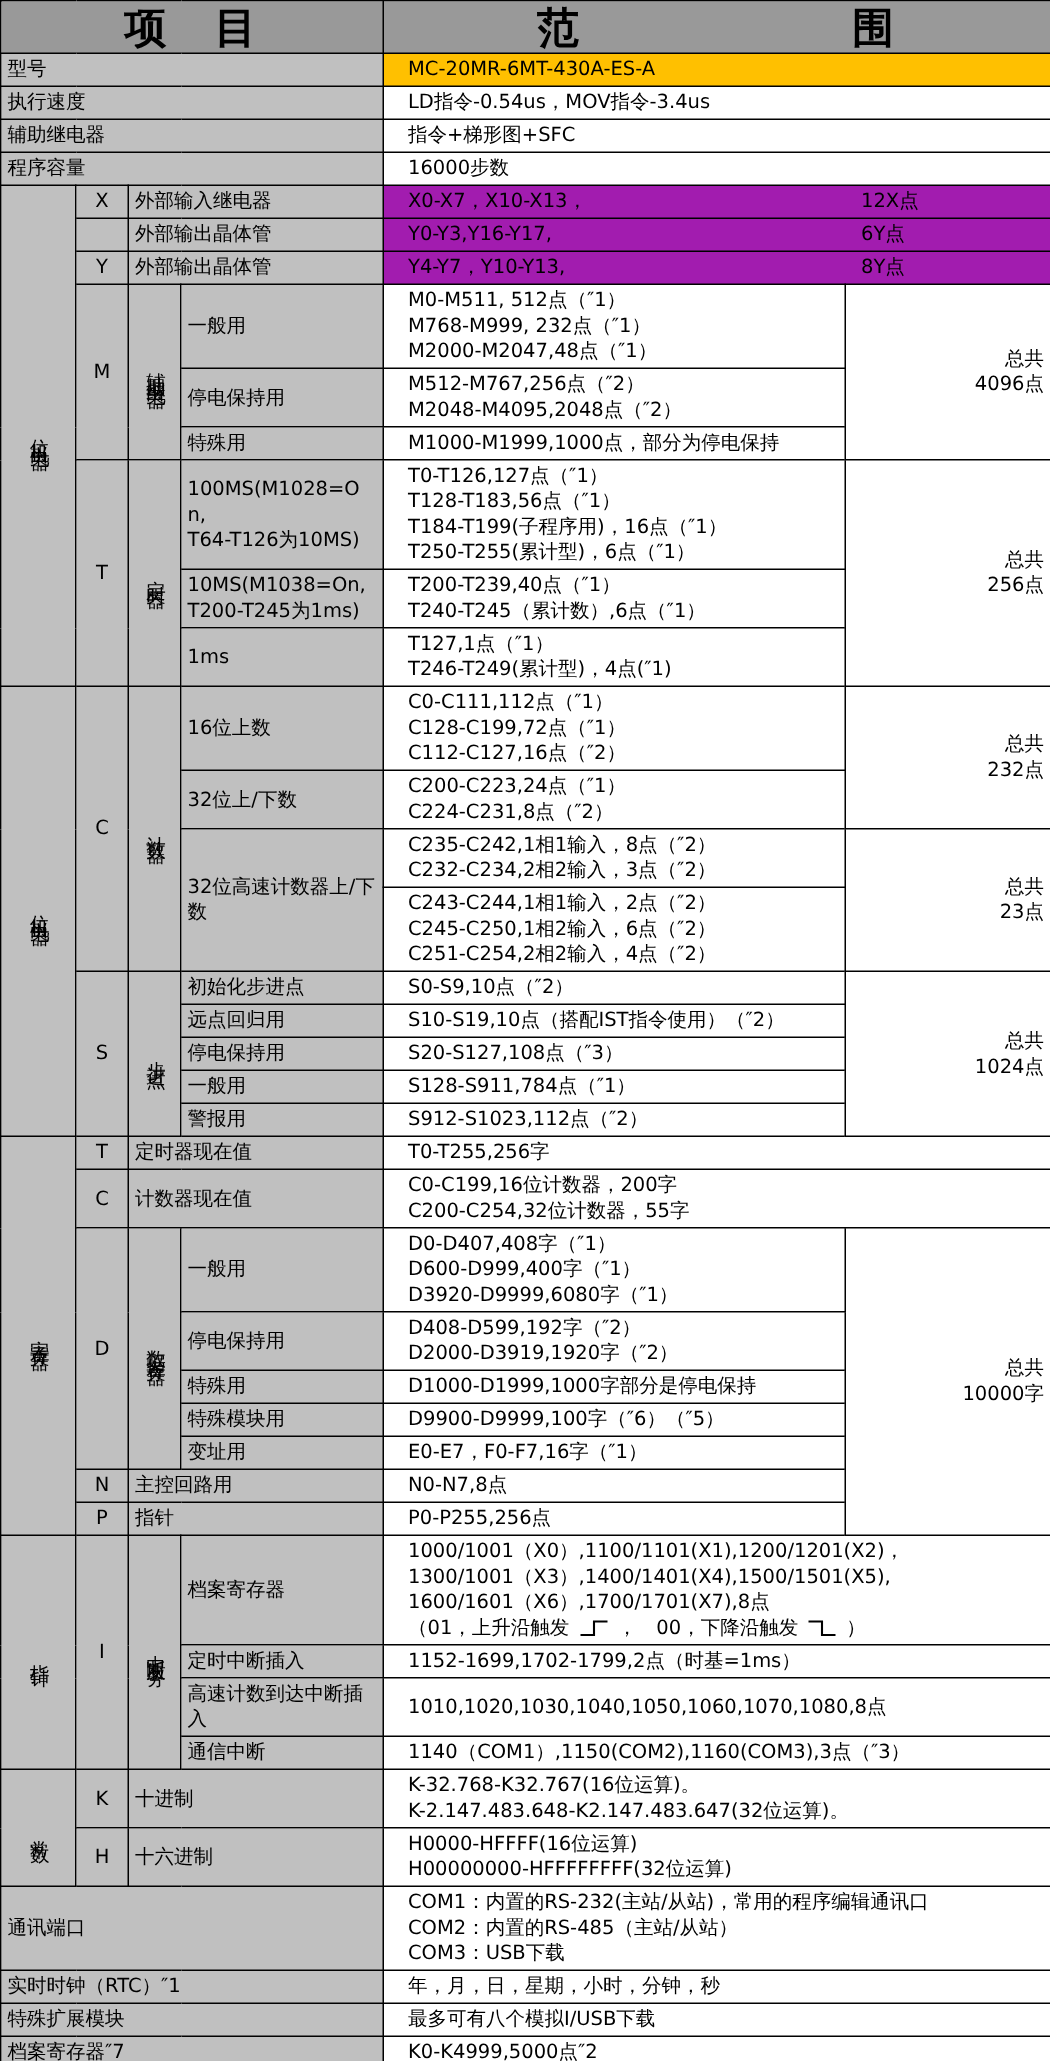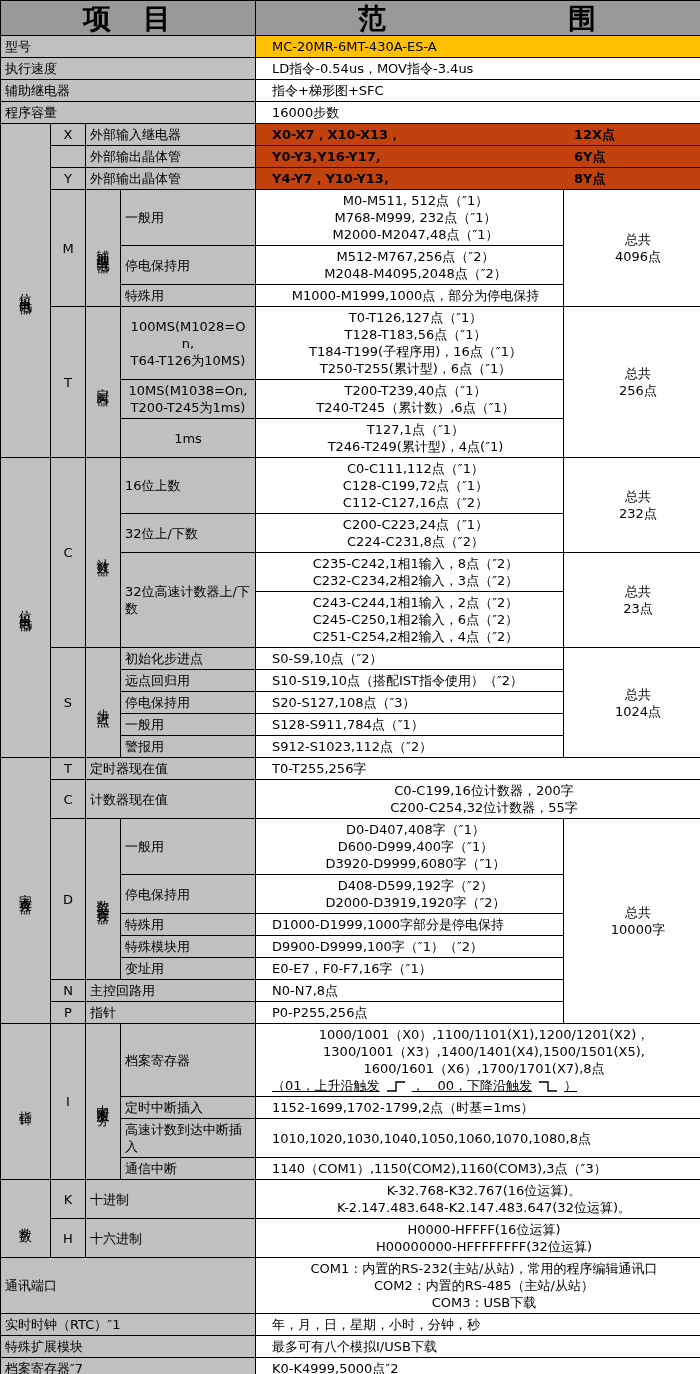--- a/index.html
+++ b/index.html
@@ -3,28 +3,28 @@
 <meta charset="utf-8">
 <style>
   html,body{margin:0;padding:0;background:#fff;}
   .page{width:700px;font-family:"DejaVu Sans",sans-serif;color:#000;}
   table{border-collapse:collapse;table-layout:fixed;width:700px;}
   td{border:1px solid #000;font-size:13px;line-height:17px;padding:2px 4px;vertical-align:middle;overflow:hidden;word-break:break-all;}
   tr.head td{background:#999999;font-size:28px;font-weight:bold;text-align:center;height:30px;padding:2px;letter-spacing:2px;}
   .lab{background:#C0C0C0;}
   .val{background:#FFFFFF;padding-left:16px;}
   .model{background:#FFC000;}
-  .io{background:#c2410c;font-weight:bold;}
+  .io{background:#a21caf;}
   .ctr{text-align:center;}
-  .pre{white-space:pre-line;text-align:center;}
+  .pre{white-space:pre-line;}
   .vert{display:inline-block;writing-mode:vertical-rl;text-orientation:upright;letter-spacing:3px;}
   .vleft{display:inline-block;width:302px;vertical-align:top;}
-  .edge-line{white-space:nowrap;text-decoration:underline;}
+  .edge-line{white-space:nowrap;}
   .edge-svg{vertical-align:middle;margin:0 6px;}
-  .totalcell{text-align:center;margin-top:40px;}
+  .totalcell{text-align:right;margin-top:40px;}
 </style>
 </head>
 <body>
 
 <div class="page">
 <table>
   <colgroup>
     <col style="width:50px">
         <col style="width:35px">
         <col style="width:35px">
@@ -198,21 +198,21 @@
     <td class="lab">停电保持用</td>
     <td class="val pre">D408-D599,192字（″2）
 D2000-D3919,1920字（″2）</td>
   </tr>
   <tr>
     <td class="lab">特殊用</td>
     <td class="val">D1000-D1999,1000字部分是停电保持</td>
   </tr>
   <tr>
     <td class="lab">特殊模块用</td>
-    <td class="val">D9900-D9999,100字（″1）（″2）</td>
+    <td class="val">D9900-D9999,100字（″6）（″5）</td>
   </tr>
   <tr>
     <td class="lab">变址用</td>
     <td class="val">E0-E7，F0-F7,16字（″1）</td>
   </tr>
   <tr>
     <td class="lab ctr">N</td>
     <td colspan="2" class="lab">主控回路用</td>
     <td class="val">N0-N7,8点</td>
   </tr>

